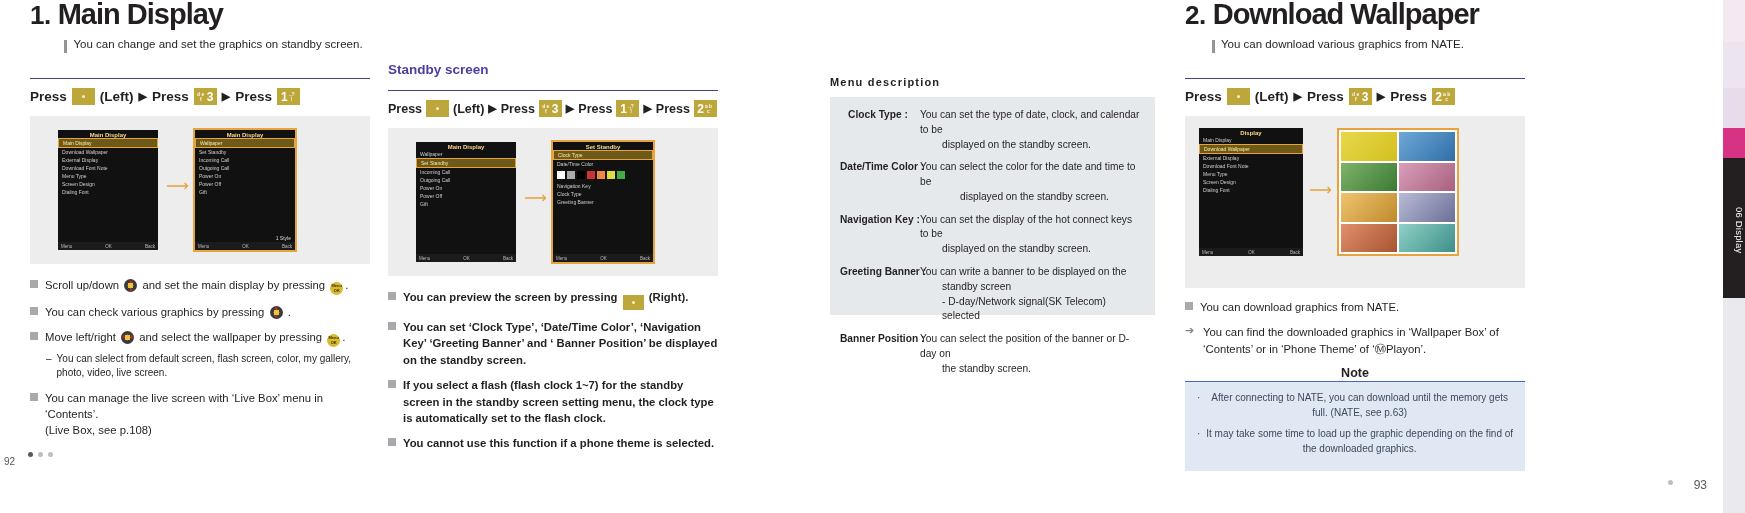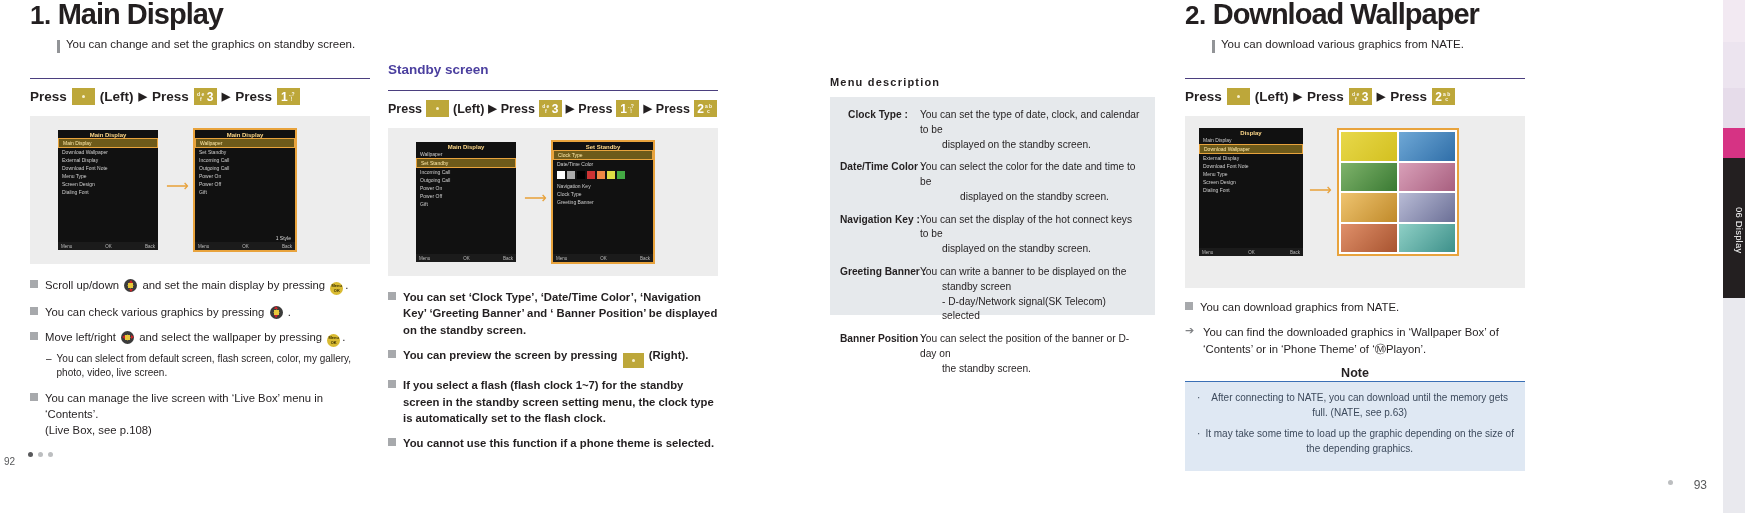--- a/index.html
+++ b/index.html
@@ -156,21 +156,21 @@
   <div class="pagenum pagenum-right">93</div>
   <div class="dot-r"></div>
 
   <div style="position:absolute; left:30px; top:0px; width:340px;">
 
     <div class="sec-head" style="margin-top:-2px;">
       <span class="h-num">1.</span>
       <span class="h-title">Main Display</span>
     </div>
 
-    <div class="sub-line" style="margin-left:27px;">
+    <div class="sub-line" style="margin-left:27px;justify-content:center;">
       <span class="vbar"></span>
       <span class="sub-text">You can change and set the graphics on standby screen.</span>
     </div>
 
     <div class="rule" style="margin-top:25px;"></div>
 
     <div class="press-row">
       <span>Press</span>
       <span class="keycap dotkey"></span>
       <span>(Left)</span>
@@ -324,25 +324,25 @@
           <span>Menu</span>
           <span>OK</span>
           <span>Back</span>
         </div>
       </div>
     </div>
 
     <div class="bullets">
       <div class="bul">
         <span class="bsq"></span>
+        <span class="strong">You can preview the screen by pressing <span class="dotkey-inline"></span> (Right).</span>
+      </div>
+      <div class="bul">
+        <span class="bsq"></span>
         <span class="strong">You can set ‘Clock Type’, ‘Date/Time Color’, ‘Navigation Key’ ‘Greeting Banner’ and ‘ Banner Position’ be displayed on the standby screen.</span>
-      </div>
-      <div class="bul">
-        <span class="bsq"></span>
-        <span class="strong">You can preview the screen by pressing <span class="dotkey-inline"></span> (Right).</span>
       </div>
       <div class="bul">
         <span class="bsq"></span>
         <span class="strong">If you select a flash (flash clock 1~7) for the standby screen in the standby screen setting menu, the clock type is automatically set to the flash clock.</span>
       </div>
       <div class="bul">
         <span class="bsq"></span>
         <span class="strong">You cannot use this function if a phone theme is selected.</span>
       </div>
     </div>
@@ -475,19 +475,19 @@
     <div style="margin-top:6px;text-align:center;">
       <div class="note-title">Note</div>
       <div class="note-rule"></div>
       <div class="note-box">
         <div class="note-item">
           <span class="bd">·</span>
           <span>After connecting to NATE, you can download until the memory gets full. (NATE, see p.63)</span>
         </div>
         <div class="note-item">
           <span class="bd">·</span>
-          <span>It may take some time to load up the graphic depending on the size of the depending graphics.</span>
+          <span>It may take some time to load up the graphic depending on the find of the downloaded graphics.</span>
         </div>
       </div>
     </div>
   </div>
 
 </div>
 
 </body></html>

